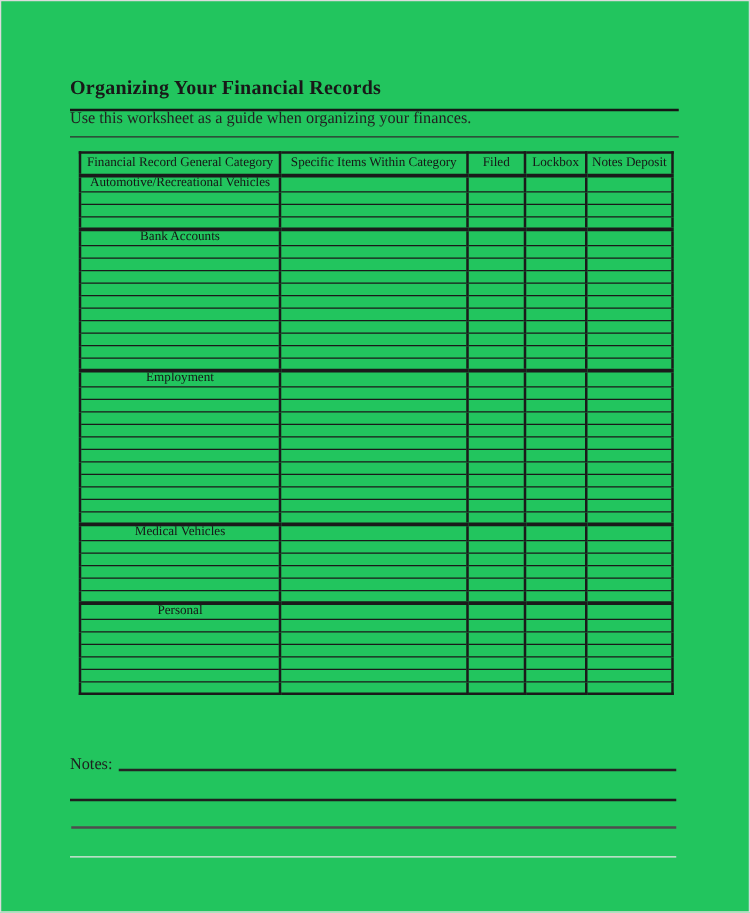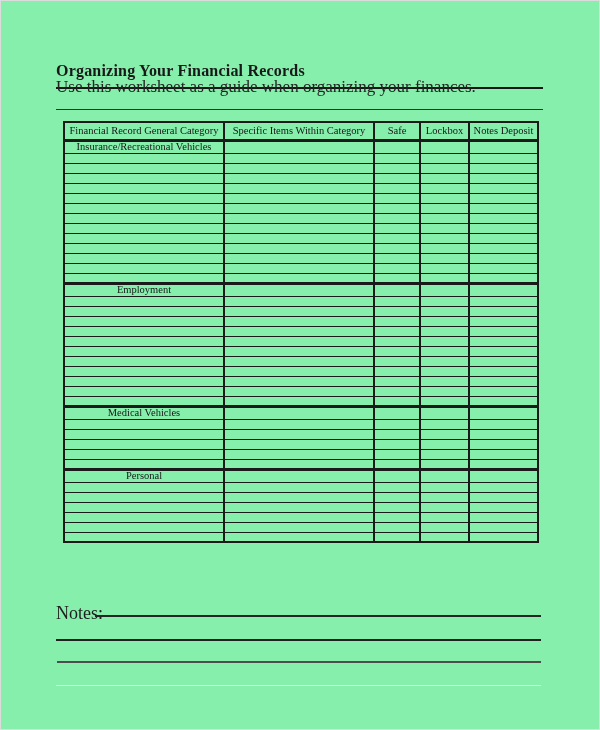--- a/index.html
+++ b/index.html
@@ -5,36 +5,36 @@
   * { margin: 0; padding: 0; box-sizing: border-box; }
   html, body { background: #ffffff; }
   body {
     width: 600px; height: 730px;
     font-family: "Liberation Serif", "DejaVu Serif", serif;
     color: #1c1c1c;
   }
   .page {
     position: relative;
     width: 600px; height: 730px;
-    background: #86efac;
+    background: #22c55e;
     border: 1px solid #dcdcdc;
     overflow: hidden;
   }
   .doc-title {
     position: absolute; left: 55px; top: 61px;
     font-size: 16px; font-weight: bold;
     letter-spacing: 0.2px; color: #181818;
   }
   .title-rule {
     position: absolute; left: 55px; top: 86px;
     width: 487px; height: 2px; background: #161616;
   }
   .doc-subtitle {
-    position: absolute; left: 55px; top: 76px;
-    font-size: 17px; color: #222222;
+    position: absolute; left: 55px; top: 85px;
+    font-size: 13px; color: #222222;
   }
   .subtitle-rule {
     position: absolute; left: 55px; top: 108px;
     width: 487px; height: 1px; background: #2e2e2e;
   }
   table.worksheet {
     position: absolute; left: 62px; top: 120px;
     width: 474px;
     border-collapse: collapse; table-layout: fixed;
   }
@@ -48,21 +48,21 @@
     color: #161616;
   }
   .worksheet thead tr { height: 18px; }
   .worksheet thead th { border-top-width: 2px; border-bottom-width: 3px; }
   .worksheet tr.cat-row { height: 13px; }
   .worksheet tr.cat-row td { border-top-width: 3px; }
   .worksheet tr.empty-row { height: 10px; }
   .worksheet tbody tr:last-child td { border-bottom-width: 2px; }
   .notes-label {
     position: absolute; left: 55px; top: 602px;
-    font-size: 18px; color: #1e1e1e;
+    font-size: 13px; color: #1e1e1e;
   }
   .notes-line {
     position: absolute; left: 94px; top: 614px;
     width: 446px; height: 2px; background: #242424;
   }
   .blank-line-1 {
     position: absolute; left: 55px; top: 638px;
     width: 485px; height: 2px; background: #1f1f1f;
   }
   .blank-line-2 {
@@ -90,49 +90,56 @@
       <col style="width:160px">
       <col style="width:150px">
       <col style="width:46px">
       <col style="width:49px">
       <col style="width:69px">
     </colgroup>
     <thead>
       <tr>
         <th>Financial Record General Category</th>
         <th>Specific Items Within Category</th>
-        <th>Safe</th>
+        <th>Filed</th>
         <th>Lockbox</th>
         <th>Notes Deposit</th>
       </tr>
     </thead>
     <tbody>
         <tr class="cat-row">
-          <td>Insurance/Recreational Vehicles</td>
-          <td></td>
-          <td></td>
-          <td></td>
-          <td></td>
-        </tr>
-        <tr class="empty-row">
-          <td></td>
-          <td></td>
-          <td></td>
-          <td></td>
-          <td></td>
-        </tr>
-        <tr class="empty-row">
-          <td></td>
-          <td></td>
-          <td></td>
-          <td></td>
-          <td></td>
-        </tr>
-        <tr class="empty-row">
-          <td></td>
+          <td>Automotive/Recreational Vehicles</td>
+          <td></td>
+          <td></td>
+          <td></td>
+          <td></td>
+        </tr>
+        <tr class="empty-row">
+          <td></td>
+          <td></td>
+          <td></td>
+          <td></td>
+          <td></td>
+        </tr>
+        <tr class="empty-row">
+          <td></td>
+          <td></td>
+          <td></td>
+          <td></td>
+          <td></td>
+        </tr>
+        <tr class="empty-row">
+          <td></td>
+          <td></td>
+          <td></td>
+          <td></td>
+          <td></td>
+        </tr>
+        <tr class="cat-row">
+          <td>Bank Accounts</td>
           <td></td>
           <td></td>
           <td></td>
           <td></td>
         </tr>
         <tr class="empty-row">
           <td></td>
           <td></td>
           <td></td>
           <td></td>

